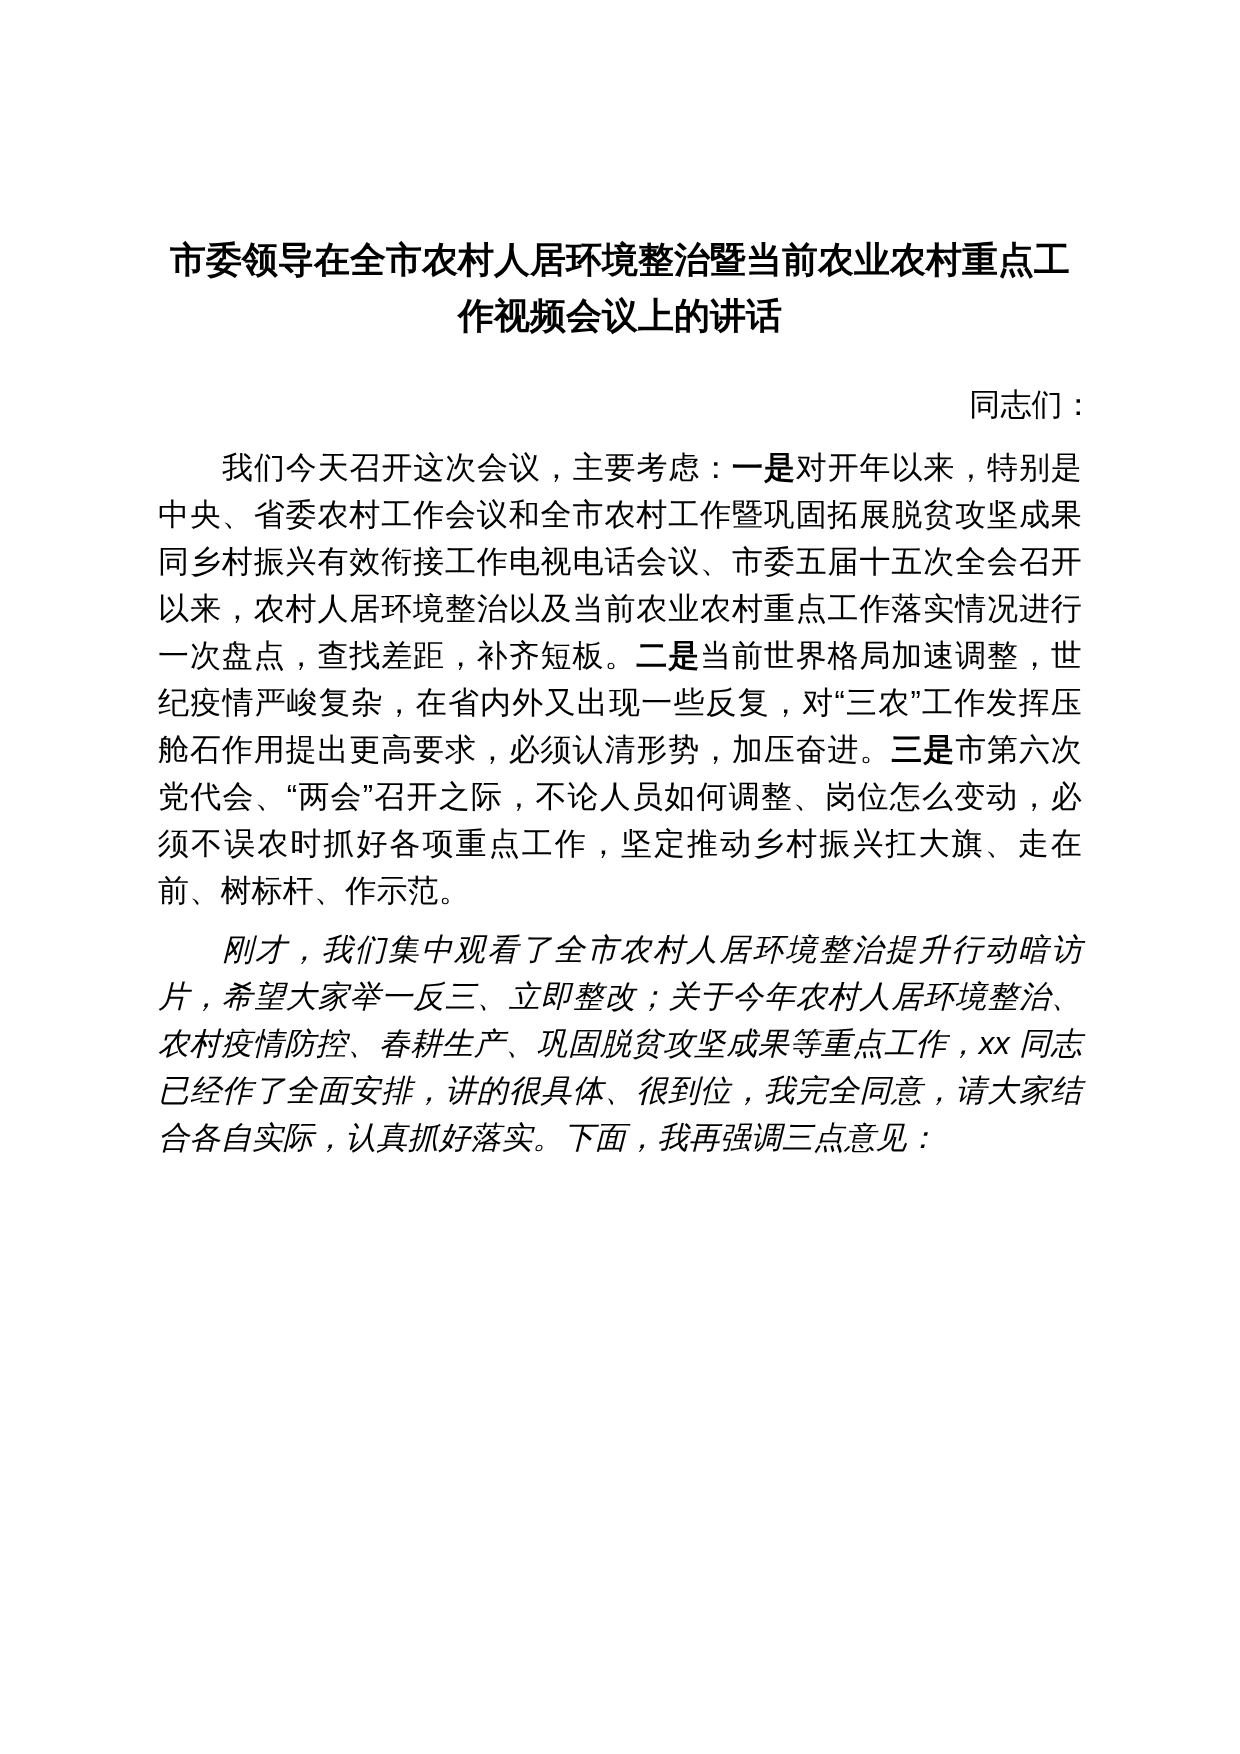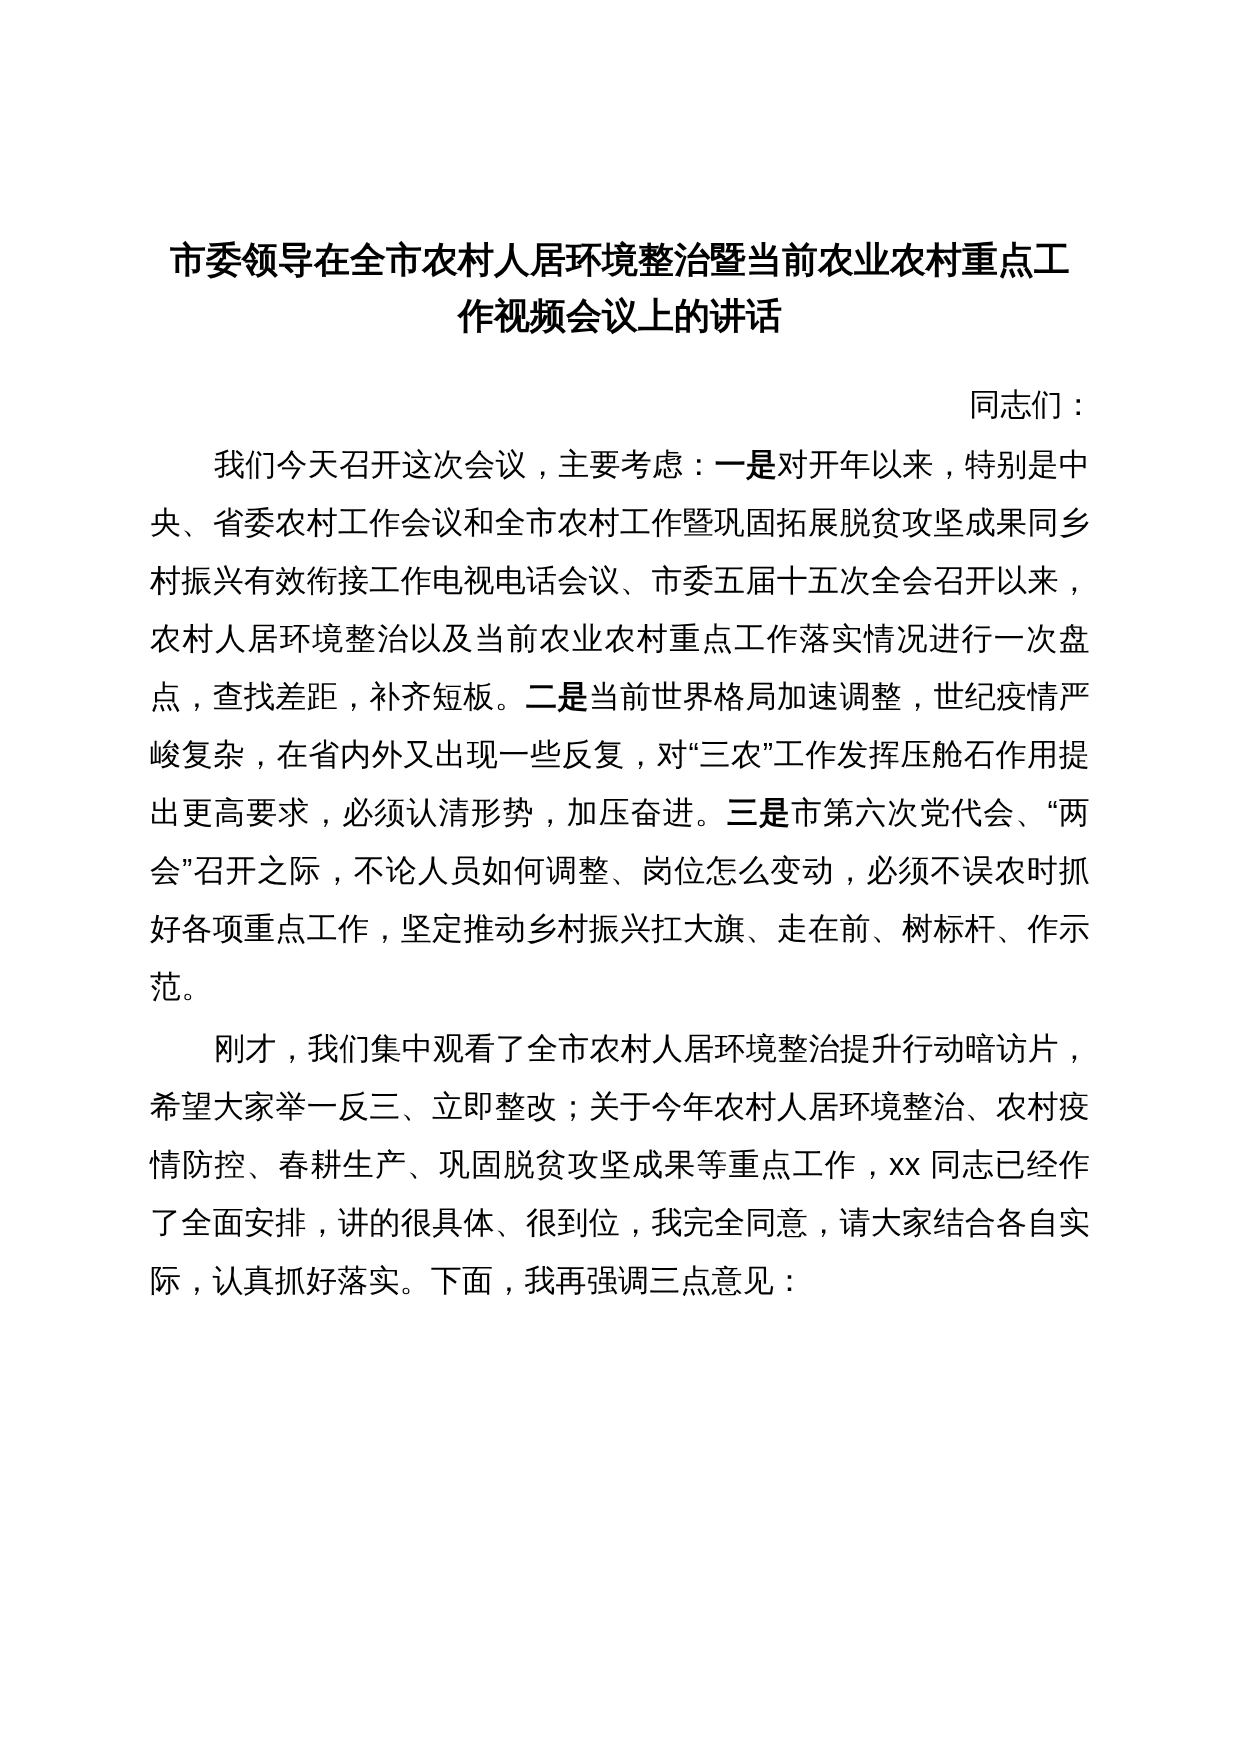--- a/index.html
+++ b/index.html
@@ -39,31 +39,32 @@
   .salutation {
     font-size: 31px;
     line-height: 54px;
     margin: 0 0 2px 0;
     text-align: right;
     letter-spacing: 0.2px;
   }
 
   .body-para {
     font-size: 31px;
-    line-height: 58px;
-    margin: 4px;
+    line-height: 47px;
+    margin: 12px;
     text-align: justify;
     text-justify: inter-ideograph;
     text-indent: 64px;
     letter-spacing: 0.2px;
     word-break: break-all;
   }
 
   .body-para + .body-para {
     margin-top: 0;
+    font-style: italic;
   }
 
   .bold-marker {
     font-weight: bold;
   }
 </style>
 </head>
 <body style="background: rgb(255, 255, 255); color: rgb(0, 0, 0);">
 
 <div class="page">

